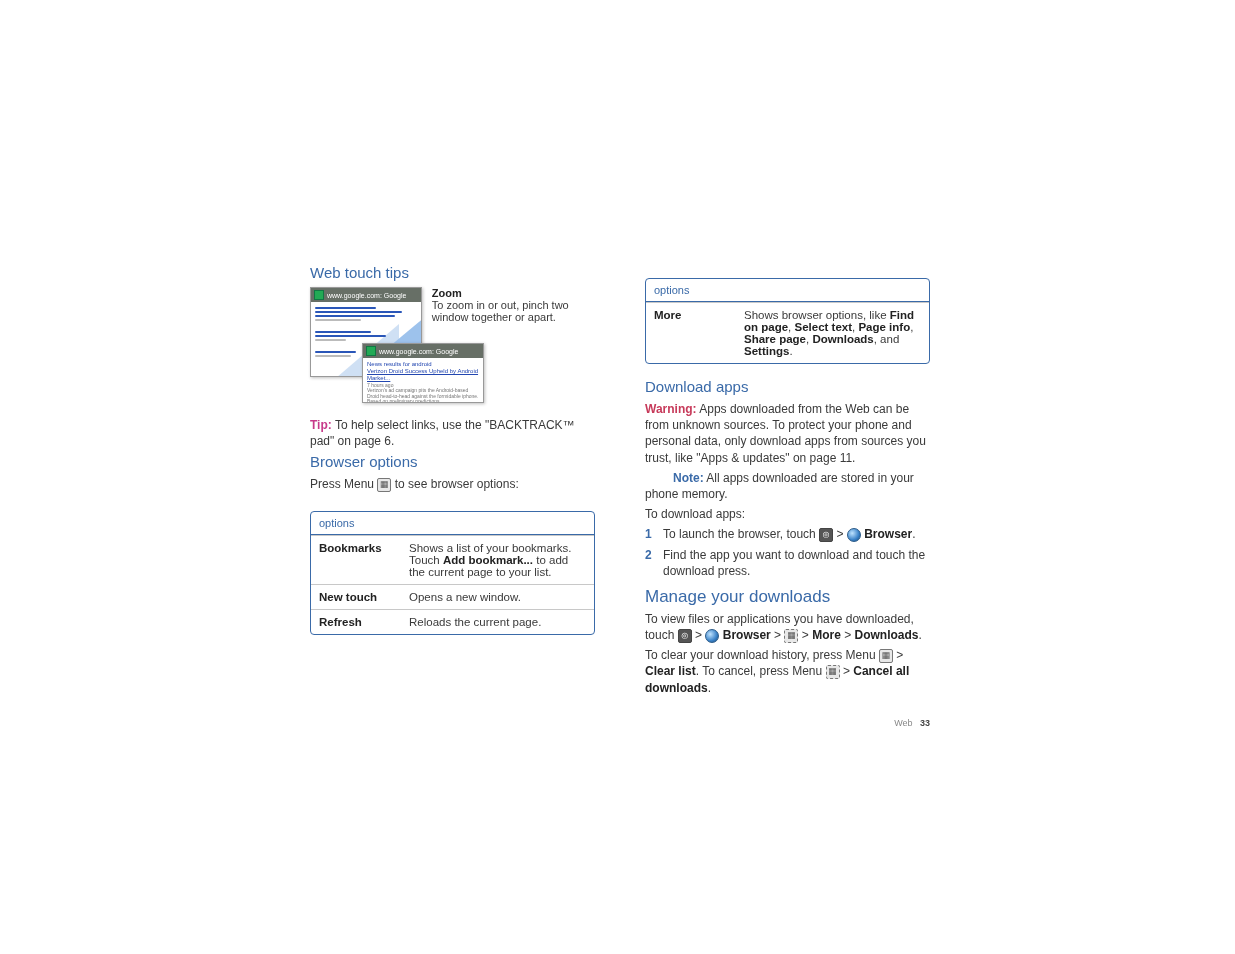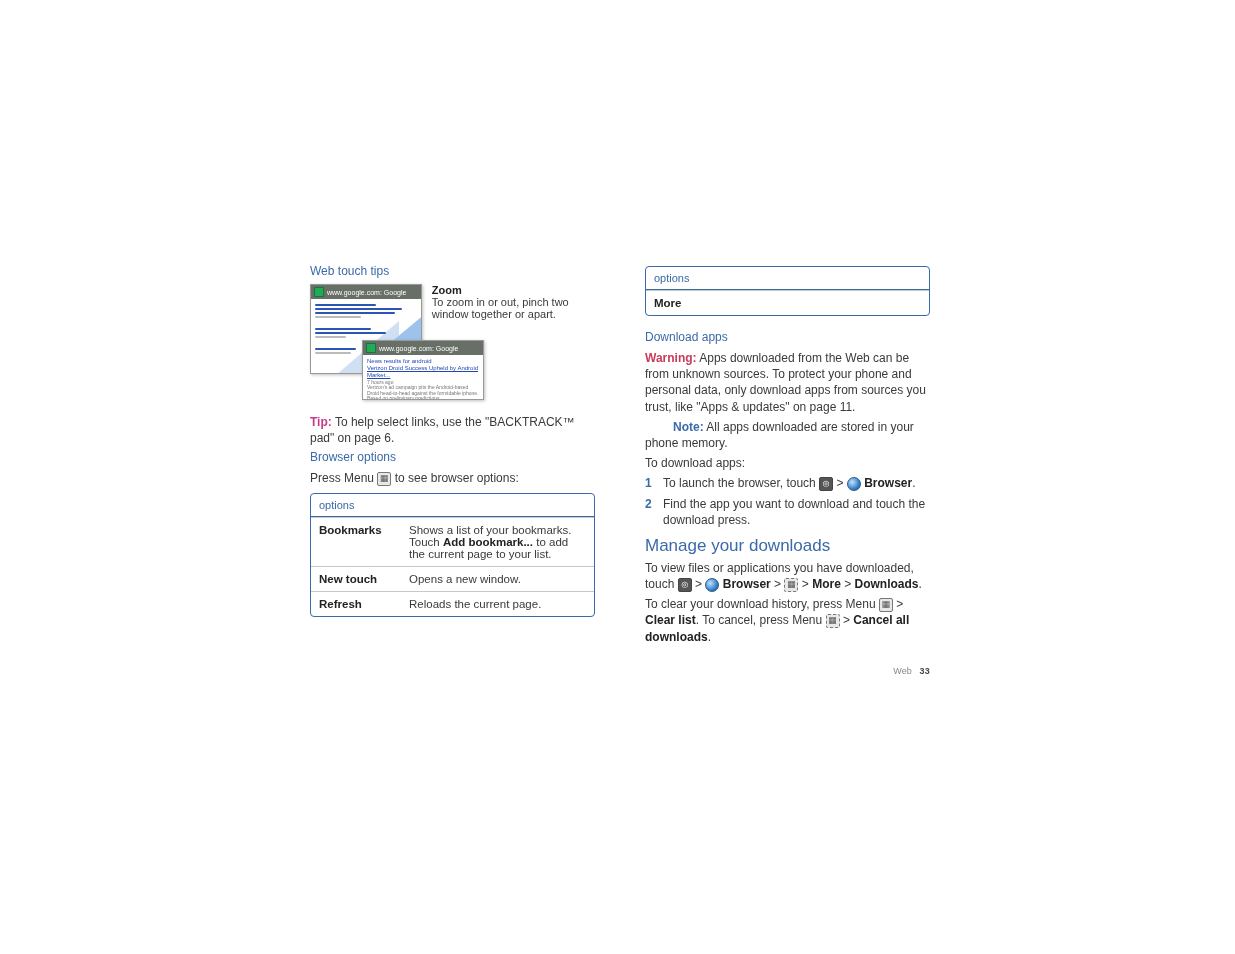--- a/index.html
+++ b/index.html
@@ -21,41 +21,41 @@
     display: flex;
     gap: 50px;
   }
   .col {
     flex: 1;
     min-width: 0;
   }
   h2.section {
     color: #3a6aa8;
     font-weight: normal;
-    font-size: 12px;
+    font-size: 15px;
     margin: 4px 0 6px 0;
   }
   h3.sub {
     color: #3a6aa8;
     font-weight: normal;
     font-size: 17px;
     margin: 8px 0 4px 0;
   }
   p { margin: 4px 0; line-height: 1.35; }
   .tip-label { color: #c73a8a; font-weight: bold; }
   .warn-label { color: #c73a5a; font-weight: bold; }
   .note-label { color: #3a6aa8; font-weight: bold; margin-left: 28px; }
   b { font-weight: bold; color: #222; }
 
   
   .opt-table {
     border: 1px solid #3a6aa8;
     border-radius: 4px;
     overflow: hidden;
-    margin-top: 6px;
+    margin-top: 18px;
   }
   .opt-head {
     color: #3a6aa8;
     font-size: 11px;
     padding: 5px 8px;
     border-bottom: 1px solid #3a6aa8;
   }
   .opt-row {
     display: flex;
     border-top: 1px solid #c8c8c8;
@@ -131,21 +131,21 @@
   ol.steps { list-style:none; padding:0; margin:4px 0; counter-reset: s; }
   ol.steps > li { counter-increment: s; position:relative; padding-left:18px; margin:4px 0; line-height:1.35; }
   ol.steps > li::before {
     content: counter(s);
     position:absolute; left:0; top:0; color:#3a6aa8; font-weight:bold;
   }
 
   .footer {
     position:absolute; right:0; bottom:-28px; font-size:9px; color:#888;
   }
-  .footer b { color:#444;font-family:Liberation Mono, monospace; }
+  .footer b { color:#444; }
 </style>
 </head>
 <body>
 
 <div class="page">
 
   <div class="col">
     <h2 class="section">Web touch tips</h2>
 
     <div class="illus">
@@ -219,20 +219,23 @@
         <div class="opt-val">Reloads the current page.</div>
       </div>
     </div>
   </div>
 
   <div class="col" style="position:relative;">
     <div class="opt-table">
       <div class="opt-head">options</div>
       <div class="opt-row">
         <div class="opt-key">More</div>
+        <div class="opt-val">
+          <span>Shows browser options, like </span><b>Find on page</b>, <b>Select text</b>, <b>Page info</b>, <b>Share page</b>, <b>Downloads</b><span>, and </span><b>Settings</b>.
+        </div>
       </div>
     </div>
 
     <h2 class="section" style="margin-top:14px">Download apps</h2>
     <p>
       <span class="warn-label">Warning:</span><span> Apps downloaded from the Web can be from unknown sources. To protect your phone and personal data, only download apps from sources you trust, like "Apps &amp; updates" on page 11.</span>
     </p>
     <p>
       <span class="note-label">Note:</span><span> All apps downloaded are stored in your phone memory.</span>
     </p>

